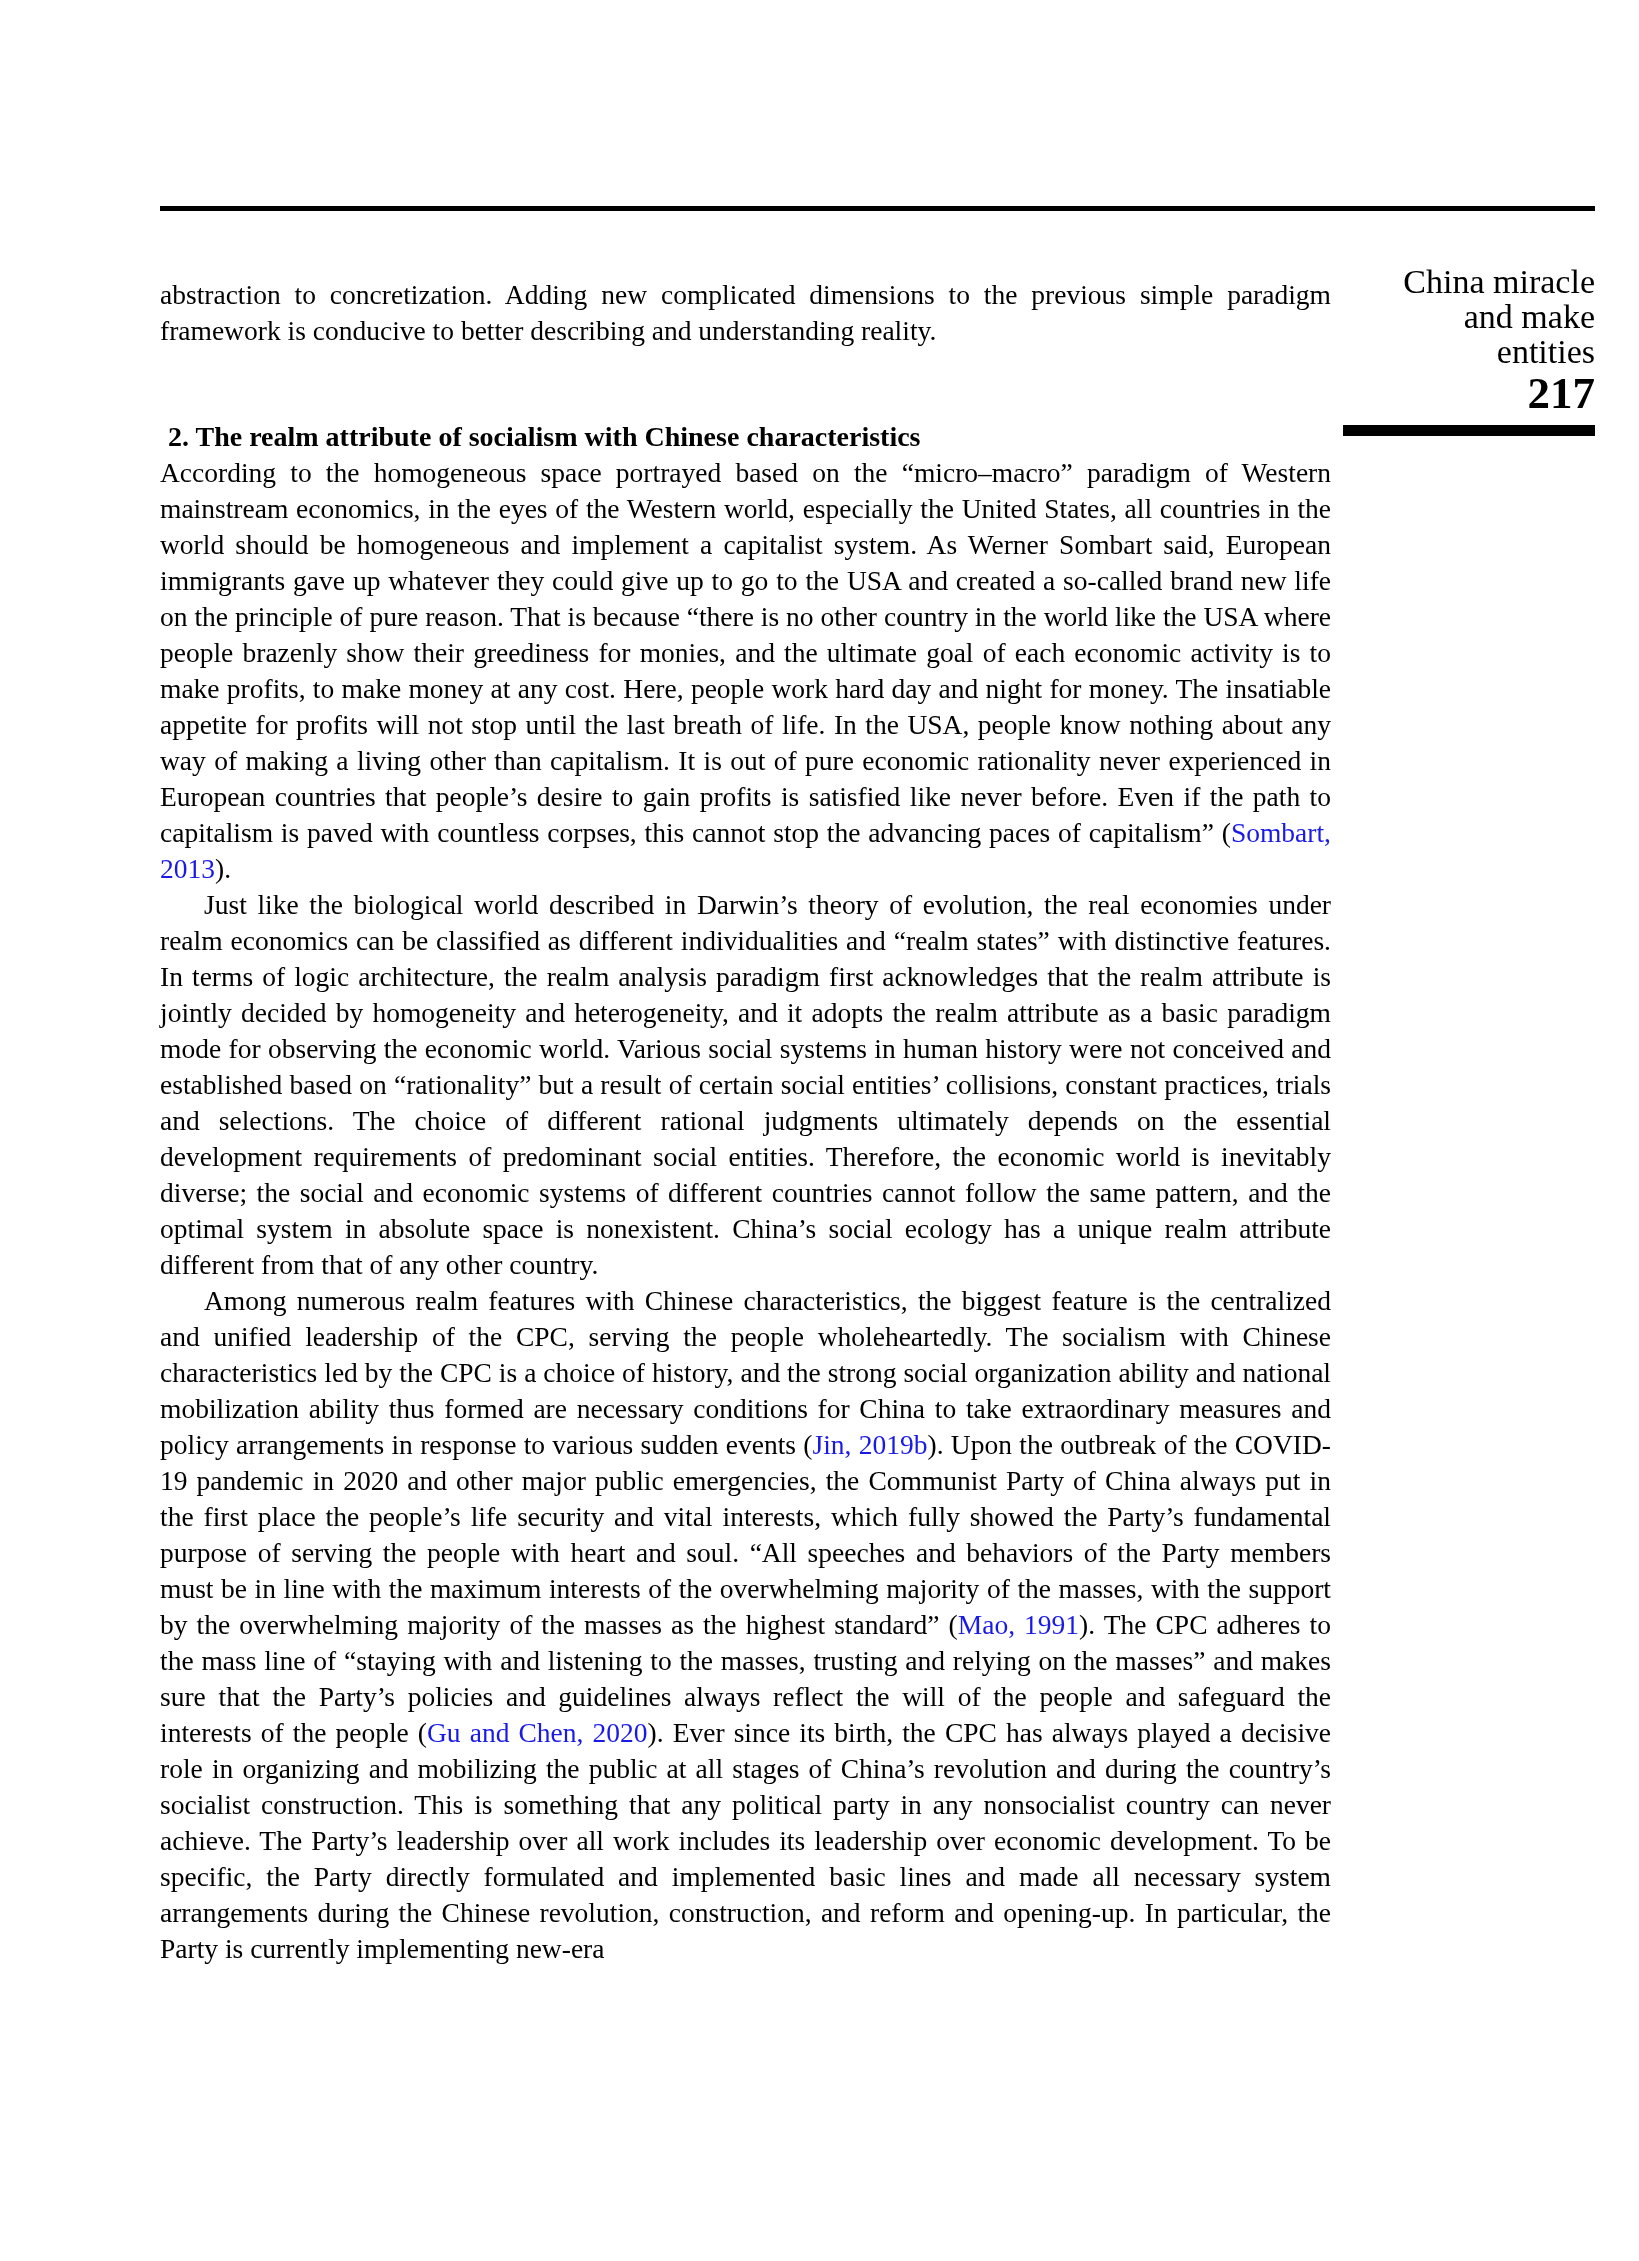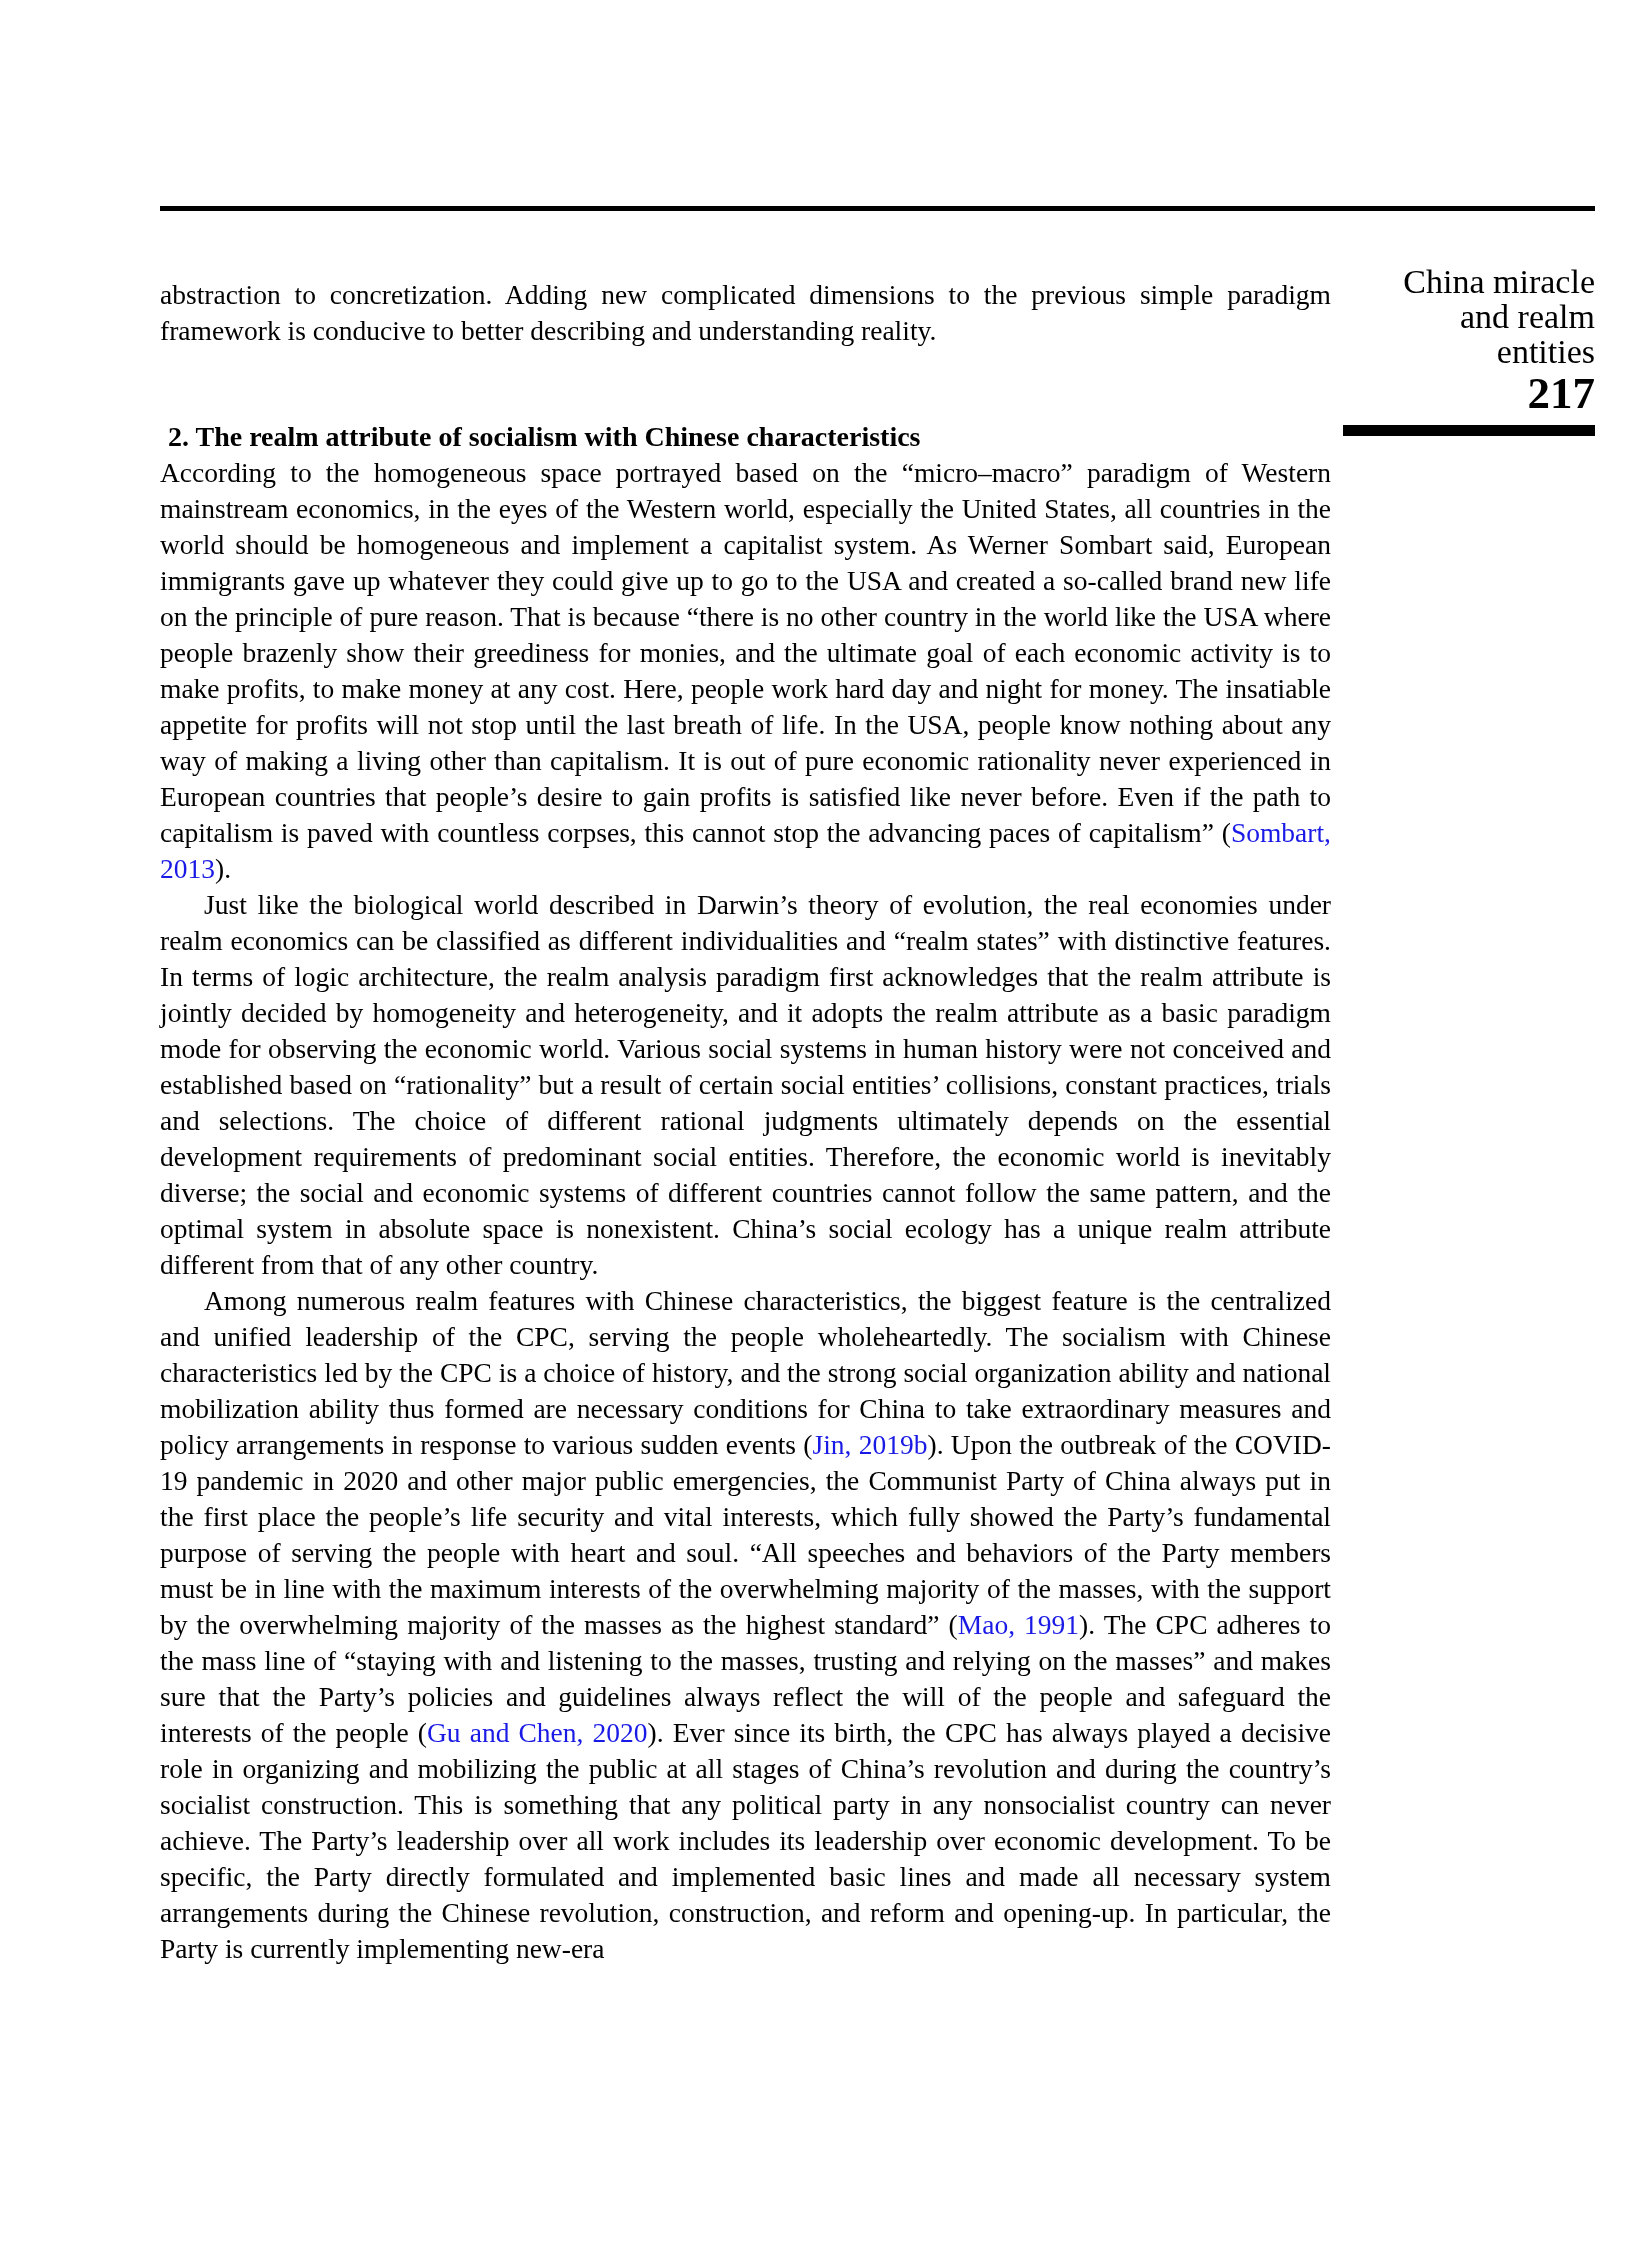--- a/index.html
+++ b/index.html
@@ -89,21 +89,21 @@
     <p class="para"><span>According to the homogeneous space portrayed based on the “micro–macro” paradigm of Western mainstream economics, in the eyes of the Western world, especially the United States, all countries in the world should be homogeneous and implement a capitalist system. As Werner Sombart said, European immigrants gave up whatever they could give up to go to the USA and created a so-called brand new life on the principle of pure reason. That is because “there is no other country in the world like the USA where people brazenly show their greediness for monies, and the ultimate goal of each economic activity is to make profits, to make money at any cost. Here, people work hard day and night for money. The insatiable appetite for profits will not stop until the last breath of life. In the USA, people know nothing about any way of making a living other than capitalism. It is out of pure economic rationality never experienced in European countries that people’s desire to gain profits is satisfied like never before. Even if the path to capitalism is paved with countless corpses, this cannot stop the advancing paces of capitalism” (</span><span class="citation-link">Sombart, 2013</span><span>).</span></p>
 
     <p class="para indent"><span>Just like the biological world described in Darwin’s theory of evolution, the real economies under realm economics can be classified as different individualities and “realm states” with distinctive features. In terms of logic architecture, the realm analysis paradigm first acknowledges that the realm attribute is jointly decided by homogeneity and heterogeneity, and it adopts the realm attribute as a basic paradigm mode for observing the economic world. Various social systems in human history were not conceived and established based on “rationality” but a result of certain social entities’ collisions, constant practices, trials and selections. The choice of different rational judgments ultimately depends on the essential development requirements of predominant social entities. Therefore, the economic world is inevitably diverse; the social and economic systems of different countries cannot follow the same pattern, and the optimal system in absolute space is nonexistent. China’s social ecology has a unique realm attribute different from that of any other country.</span></p>
 
     <p class="para indent"><span>Among numerous realm features with Chinese characteristics, the biggest feature is the centralized and unified leadership of the CPC, serving the people wholeheartedly. The socialism with Chinese characteristics led by the CPC is a choice of history, and the strong social organization ability and national mobilization ability thus formed are necessary conditions for China to take extraordinary measures and policy arrangements in response to various sudden events (</span><span class="citation-link">Jin, 2019b</span><span>). Upon the outbreak of the COVID-19 pandemic in 2020 and other major public emergencies, the Communist Party of China always put in the first place the people’s life security and vital interests, which fully showed the Party’s fundamental purpose of serving the people with heart and soul. “All speeches and behaviors of the Party members must be in line with the maximum interests of the overwhelming majority of the masses, with the support by the overwhelming majority of the masses as the highest standard” (</span><span class="citation-link">Mao, 1991</span><span>). The CPC adheres to the mass line of “staying with and listening to the masses, trusting and relying on the masses” and makes sure that the Party’s policies and guidelines always reflect the will of the people and safeguard the interests of the people (</span><span class="citation-link">Gu and Chen, 2020</span><span>). Ever since its birth, the CPC has always played a decisive role in organizing and mobilizing the public at all stages of China’s revolution and during the country’s socialist construction. This is something that any political party in any nonsocialist country can never achieve. The Party’s leadership over all work includes its leadership over economic development. To be specific, the Party directly formulated and implemented basic lines and made all necessary system arrangements during the Chinese revolution, construction, and reform and opening-up. In particular, the Party is currently implementing new-era</span></p>
   </div>
 
   <aside class="sidebar">
     <div class="running-title">
       <div>China miracle</div>
-      <div>and realm</div>
+      <div>and make</div>
       <div>entities</div>
     </div>
     <div class="page-number">217</div>
     <div class="sidebar-rule"></div>
   </aside>
 
 </div>
 
 
 </body></html>

